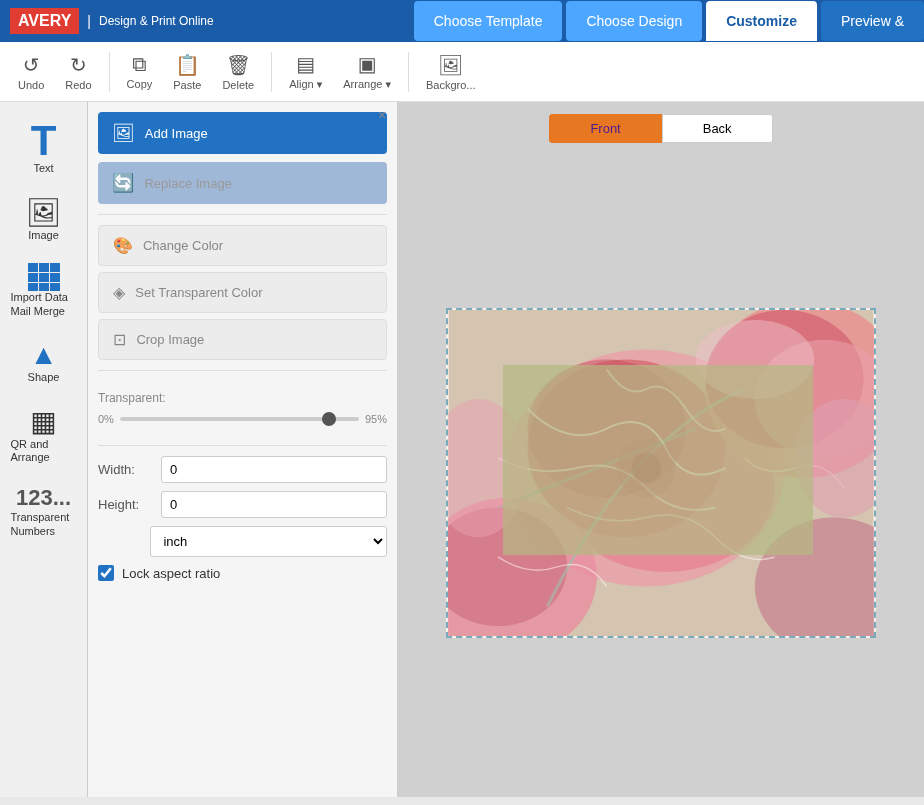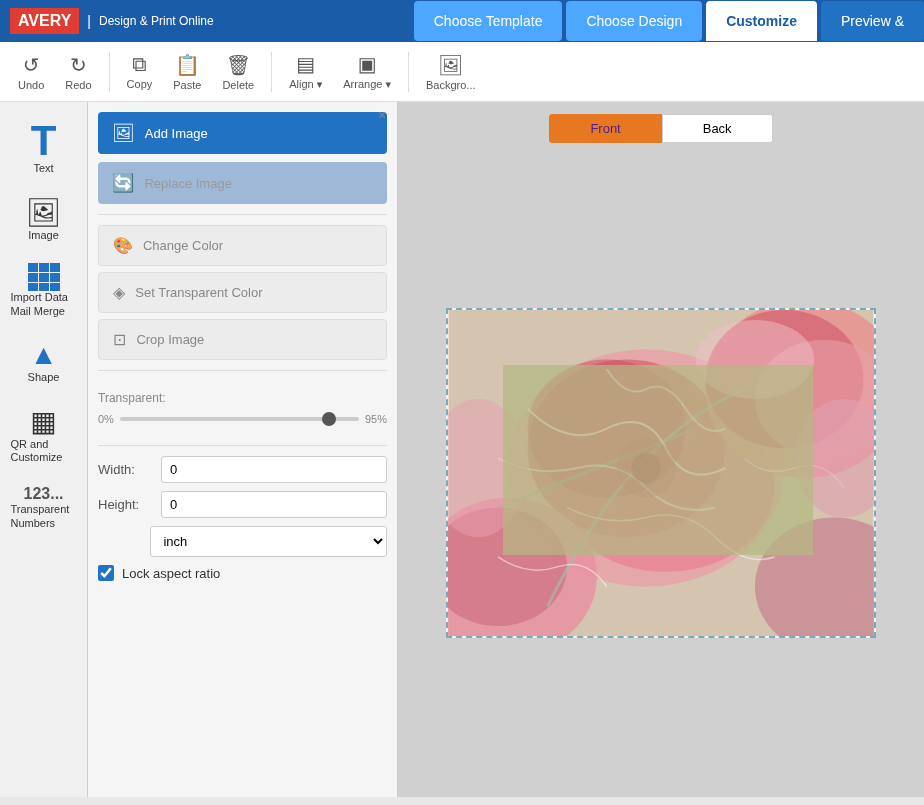--- a/index.html
+++ b/index.html
@@ -385,24 +385,24 @@
           <div class="grid-cell"></div>
       </div>
       <span class="sidebar-label">Import Data Mail Merge</span>
     </div>
     <div class="sidebar-item">
       <span style="font-size:28px; color:#2272c3;">▲</span>
       <span class="sidebar-label">Shape</span>
     </div>
     <div class="sidebar-item">
       <span style="font-size:28px;">▦</span>
-      <span class="sidebar-label">QR and Customize</span>
+      <span class="sidebar-label">QR and Arrange</span>
     </div>
     <div class="sidebar-item">
-      <span style="font-size:16px; color:#555; font-weight:bold;">123...</span>
+      <span style="font-size:22px; color:#555; font-weight:bold;">123...</span>
       <span class="sidebar-label">Transparent Numbers</span>
     </div>
   </div>
 
   <div class="panel">
     <div class="panel-close">×</div>
 
     <button class="panel-btn primary">
       <span class="panel-btn-icon">🖼</span>
       <span>Add Image</span>

